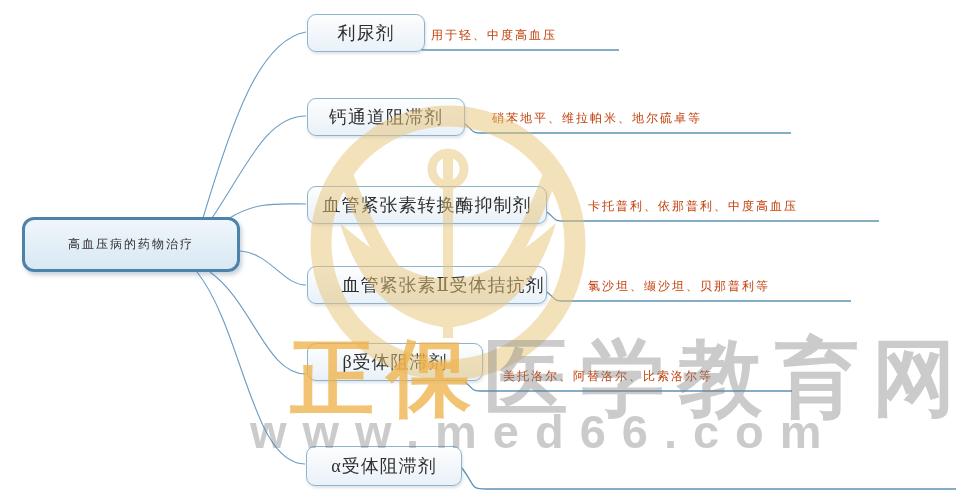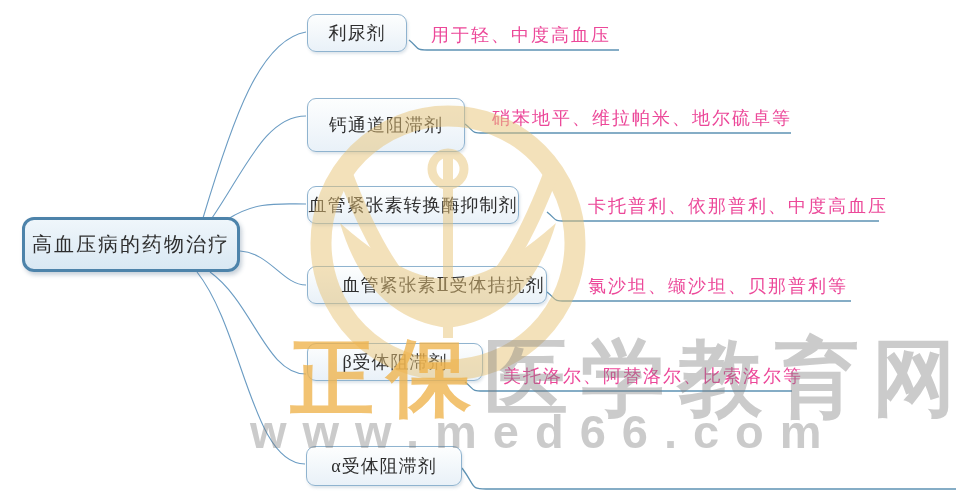--- a/index.html
+++ b/index.html
@@ -10,36 +10,36 @@
   svg.connectors{position:absolute;left:0;top:0;z-index:1;}
   .node{
     position:absolute;z-index:2;display:flex;align-items:center;justify-content:center;
     box-sizing:border-box;color:#2e2e2e;white-space:nowrap;
   }
   .root-node{
     left:22px;top:217px;width:218px;height:55px;
     border:3px solid var(--root-border,#4d83aa);border-radius:12px;
     background:linear-gradient(180deg,#eff6fb 0%,#d9e8f3 100%);
     box-shadow:2px 3px 4px rgba(70,100,130,.30);
-    font-size:20px;letter-spacing:2px;
+    font-size:12px;letter-spacing:2px;
   }
   .topic{
     border:1.5px solid var(--node-border,#8fb3cf);border-radius:9px;
     background:linear-gradient(180deg,#fdfefe 0%,#e9f1f8 100%);
     box-shadow:1px 2px 3px rgba(100,130,160,.22);
     font-size:18px;letter-spacing:1px;
   }
-  .t1{left:307px;top:14px;width:100px;height:38px;}
-  .t2{left:307px;top:98px;width:158px;height:54px;border-radius:9px;}
-  .t3{left:307px;top:186px;width:212px;height:38px;}
+  .t1{left:307px;top:14px;width:118px;height:38px;}
+  .t2{left:307px;top:98px;width:158px;height:38px;border-radius:9px;}
+  .t3{left:307px;top:186px;width:240px;height:38px;}
   .t4{left:307px;top:266px;width:240px;height:38px;padding-left:32px;}
   .t5{left:307px;top:343px;width:176px;height:38px;}
   .t6{left:306px;top:446px;width:156px;height:40px;}
   .note{
-    position:absolute;z-index:2;color:#ec4899;font-size:18px;letter-spacing:2px;
+    position:absolute;z-index:2;color:#c2410c;font-size:12px;letter-spacing:2px;
     line-height:26px;white-space:nowrap;
   }
   .n1{left:431px;top:22px;}
   .n2{left:492px;top:105px;}
   .n3{left:588px;top:193px;}
   .n4{left:588px;top:273px;}
   .n5{left:493px;top:363px;margin-left:10px;}
   .n6{left:490px;top:437px;line-height:25px;}
   .n6 span{display:block;}
   

